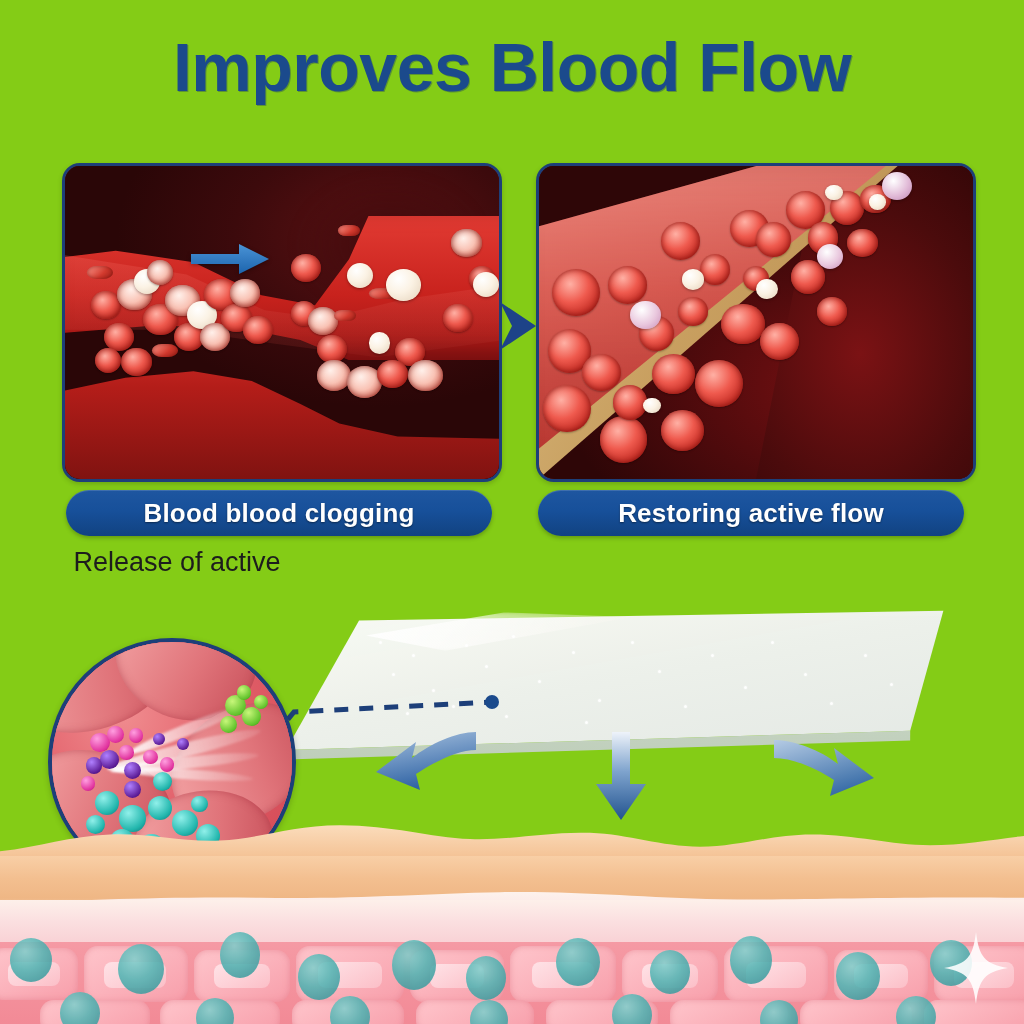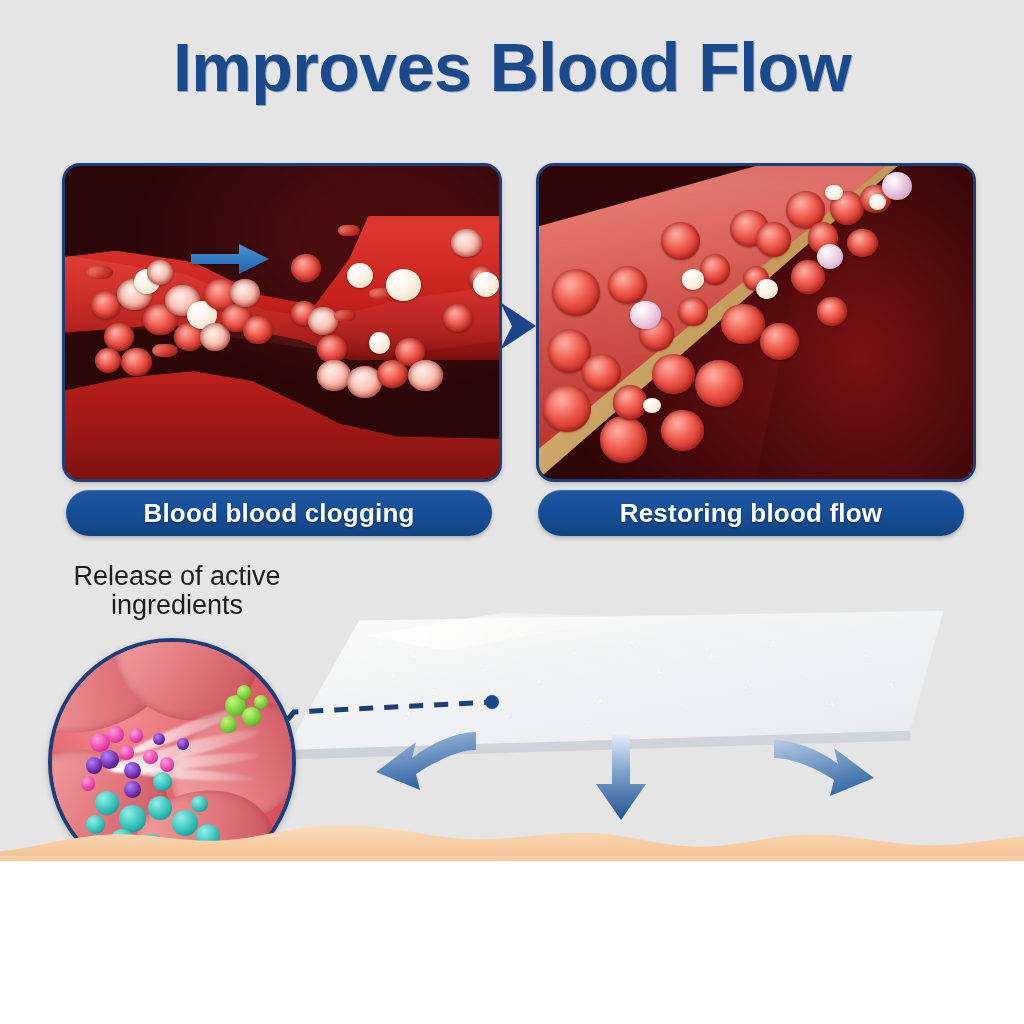--- a/index.html
+++ b/index.html
@@ -4,21 +4,21 @@
 <title>Improves Blood Flow</title>
 <style>
   html,body{margin:0;padding:0;}
   body{
     width:1024px;height:1024px;
     background:#ffffff;
     font-family:"Liberation Sans", sans-serif;
     overflow:hidden;
     position:relative;
   }
-  #stage{position:relative;width:1024px;height:861px;overflow:hidden;background:#e5e5e5;}
+  #stage{position:relative;width:1024px;height:1024px;overflow:hidden;background:#84cc16;}
 
   
   .title{
     position:absolute;left:0;top:28px;width:1024px;
     text-align:center;
     font-size:68px;
     font-weight:bold;
     letter-spacing:-0.5px;
     color:#1b4a8c;
     text-shadow:1px 1px 0 rgba(20,50,100,.35);
@@ -133,21 +133,21 @@
     display:flex;align-items:center;justify-content:center;
     text-shadow:0 1px 2px rgba(0,0,0,.45);
     white-space:nowrap;
     letter-spacing:.2px;
   }
   #pill-left{left:66px;top:490px;width:426px;}
   #pill-right{left:538px;top:490px;width:426px;}
 
   
   #release-label{
-    position:absolute;left:52px;top:562px;width:250px;
+    position:absolute;left:52px;top:548px;width:250px;
     text-align:center;
     font-size:27px;
     line-height:1.08;
     color:#1d1d1d;
     font-family:"Liberation Sans", sans-serif;
   }
 
   
   #circle-inset{
     position:absolute;left:48px;top:638px;width:240px;height:240px;
@@ -357,26 +357,25 @@
   </div>
 
   <svg id="mid-arrow" viewBox="0 0 44 60">
     <path d="M4 6 L40 30 L4 54 L16 30 Z" fill="#1d4388"></path>
   </svg>
 
   <div class="pill" id="pill-left">
     <span>Blood blood clogging</span>
   </div>
   <div class="pill" id="pill-right">
-    <span>Restoring blood flow</span>
+    <span>Restoring active flow</span>
   </div>
 
   <div id="release-label">
     <div>Release of active</div>
-    <div>ingredients</div>
   </div>
 
   <div id="patch">
     <div class="patch-body"></div>
     <div class="patch-edge"></div>
     <div class="patch-top-sheen"></div>
     <div class="patch-dots">
       <span class="pdot" style="left:14%;top:22%"></span>
       <span class="pdot" style="left:19%;top:30%"></span>
       <span class="pdot" style="left:16%;top:42%"></span>

